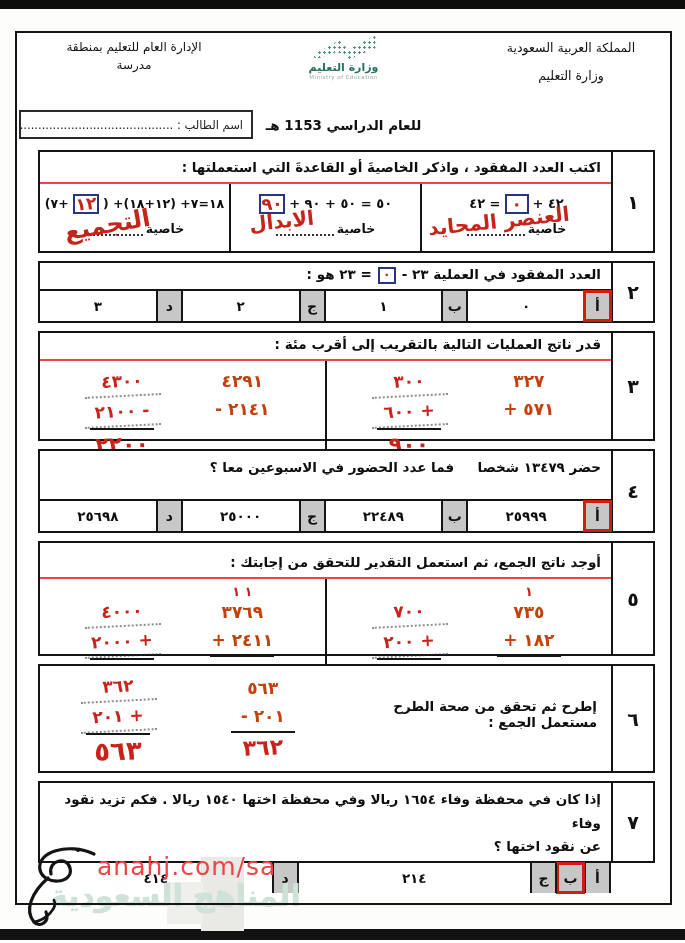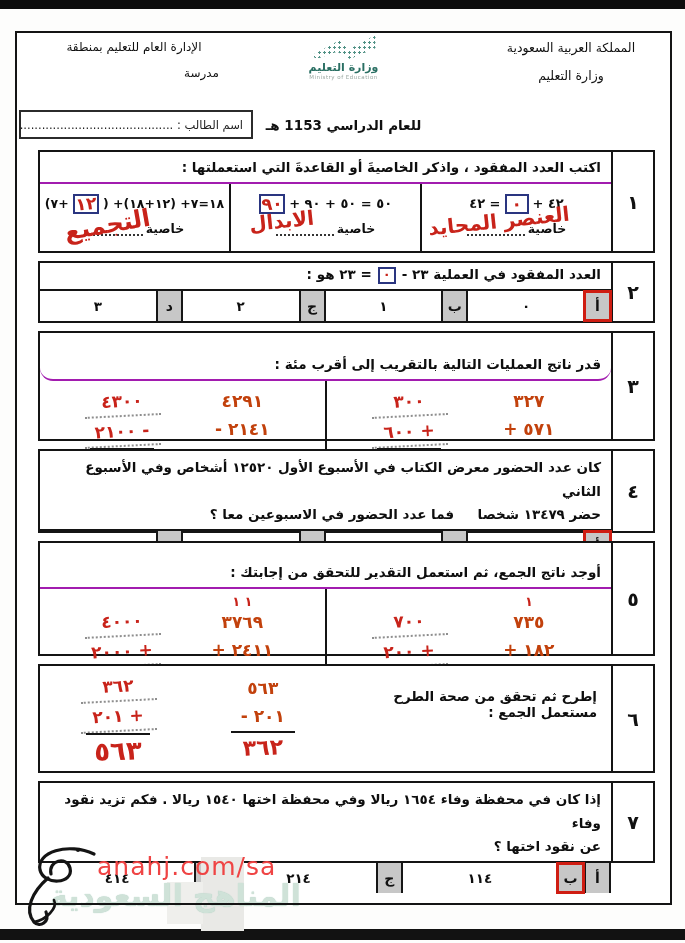--- a/index.html
+++ b/index.html
@@ -11,21 +11,21 @@
   .botbar  { position:absolute; left:0; top:929px; width:685px; height:11px; background:#121212; }
   .bottomline { position:absolute; left:15px; top:903px; width:657px; height:2px; background:#141414; z-index:6; }
 
   .frame { position:absolute; left:15px; top:31px; width:657px; height:872px;
            border:2px solid #141414; border-bottom:none; background:#fff; }
 
   
   .h-right { position:absolute; top:7px; right:14px; width:170px; text-align:center; font-size:12.5px; color:#111; }
   .h-right .l2 { margin-top:13px; }
   .h-left  { position:absolute; top:7px; left:32px; width:170px; text-align:center; font-size:12px; color:#111; }
-  .h-left .l2 { margin-top:12px;text-align:right; }
+  .h-left .l2 { margin-top:4px; }
   .logo { position:absolute; top:2px; left:50%; transform:translateX(-50%); width:110px; text-align:center; }
   .logo-dots { width:64px; height:24px; margin:0 auto;
         background-image: radial-gradient(#3d8577 1.1px, transparent 1.3px);
         background-size:5px 5px;
         clip-path: polygon(0 85%, 45% 20%, 58% 60%, 100% 0, 100% 55%, 60% 100%, 40% 70%, 8% 100%);
         opacity:.9; }
   .logo-title { font-size:11px; font-weight:bold; color:#2a6f63; margin-top:2px; }
   .logo-sub { font-size:5.5px; color:#9aa8a2; letter-spacing:.5px; }
   .exam-title { position:absolute; top:57px; left:0; width:100%; text-align:center;
                 font-size:15px; font-weight:bold; color:#101010; }
@@ -36,21 +36,21 @@
               padding:6px 8px 0 6px; background:#fff; white-space:nowrap; overflow:hidden; }
 
   
   .q { position:absolute; left:21px; width:617px; border:2px solid #141414;
        display:flex; background:#fff; }
   .qnum { width:42px; border-left:2px solid #141414; display:flex; align-items:center;
           justify-content:center; font-size:19px; font-weight:bold; color:#111; flex:none; }
   .qbody { flex:1; display:flex; flex-direction:column; min-width:0; }
   .qprompt { font-weight:bold; font-size:13.5px; color:#0e0e0e; text-align:right;
              padding:5px 10px 2px; line-height:1.75; }
-  .rule { border-bottom:2px solid #a21caf; }
+  .rule { border-bottom:2px solid #ef4444; }
 
   
   .opts { display:flex; border-top:2px solid #141414; height:32px; flex:none; }
   .optL { width:27px; flex:none; background:#c7c7c7; border-left:2px solid #161616;
           border-right:2px solid #161616; display:flex; align-items:center; justify-content:center;
           font-weight:bold; font-size:14px; color:#111; }
   .optL.sel { outline:3px solid #cf1d12; outline-offset:-2px; }
   .optV { flex:1; display:flex; align-items:center; justify-content:center;
           font-weight:bold; font-size:13.5px; letter-spacing:2px; direction:ltr; color:#0e0e0e; }
 
@@ -83,21 +83,21 @@
                   letter-spacing:8px; line-height:13px; }
   .stack.est .ln { color:#c8231a; font-size:17px; letter-spacing:1px;
                    transform:rotate(-3deg); border-bottom:2px dotted rgba(50,50,50,.55); }
   .sumbar { border-top:2px solid #151515; margin:1px 6px 2px; }
   .res { color:#c8231a; font-size:22px; font-weight:bold; transform:rotate(-2deg);
          line-height:1.15; white-space:nowrap; direction:ltr; }
   .res.big { font-size:26px; }
 
   .q6row { flex:1; display:flex; align-items:flex-start; padding:4px 14px 0 40px;
            justify-content:space-between; }
-  .q6prompt { width:44%; margin-top:18px; font-weight:bold; font-size:13.5px;
+  .q6prompt { width:44%; margin-top:28px; font-weight:bold; font-size:13.5px;
               text-align:right; color:#0e0e0e; }
 
   
   .blockA { position:absolute; left:201px; top:857px; width:43px; height:74px; background:#e9e9e6; z-index:2; }
   .blockB { position:absolute; left:167px; top:882px; width:36px; height:42px; background:#efefec; z-index:2; }
   .wm-url { position:absolute; left:97px; top:852px; font-size:25px; color:#ef4444;
             letter-spacing:1px; z-index:4; direction:ltr; }
   .wm-ar  { position:absolute; left:50px; top:878px; font-size:30px; font-weight:bold;
             color:#cfe2d8; text-shadow:0 0 1px #a5c9bb; z-index:4; white-space:nowrap; }
   .signature { position:absolute; left:20px; top:842px; z-index:7; }
@@ -198,21 +198,21 @@
           <div class="optV">٢</div>
           <div class="optL">د</div>
           <div class="optV">٣</div>
         </div>
       </div>
     </div>
 
     <div class="q" style="top:298px; height:110px;">
       <div class="qnum">٣</div>
       <div class="qbody">
-        <div class="qprompt rule" style="padding-top:20px;border-radius:13px;">قدر ناتج العمليات التالية بالتقريب إلى أقرب مئة :</div>
+        <div class="qprompt rule" style="padding-top:0;">قدر ناتج العمليات التالية بالتقريب إلى أقرب مئة :</div>
         <div class="q1-cells">
           <div class="cell duo">
             <div class="stack">
               <div class="ln">٣٢٧</div>
               <div class="ln">+ ٥٧١</div>
             </div>
             <div class="stack est">
               <div class="ln">٣٠٠</div>
               <div class="ln">٦٠٠ +</div>
               <div class="sumbar"></div>
@@ -232,40 +232,39 @@
             </div>
           </div>
         </div>
       </div>
     </div>
 
     <div class="q" style="top:416px; height:84px;">
       <div class="qnum">٤</div>
       <div class="qbody">
         <div class="qprompt" style="flex:1;">
-          <div>كان عدد الحضور معرض الكتاب في الأسبوع الأول ١٢٥٢٠ أشخاص وفي الأسبوع الثاني</div>
           <div>حضر ١٣٤٧٩ شخصا&nbsp;&nbsp;&nbsp;&nbsp; فما عدد الحضور في الاسبوعين معا ؟</div>
         </div>
         <div class="opts">
           <div class="optL sel">أ</div>
           <div class="optV">٢٥٩٩٩</div>
           <div class="optL">ب</div>
           <div class="optV">٢٢٤٨٩</div>
           <div class="optL">ج</div>
           <div class="optV">٢٥٠٠٠</div>
           <div class="optL">د</div>
           <div class="optV">٢٥٦٩٨</div>
         </div>
       </div>
     </div>
 
     <div class="q" style="top:508px; height:115px;">
       <div class="qnum">٥</div>
       <div class="qbody">
-        <div class="qprompt rule" style="padding-top:18px;">أوجد ناتج الجمع، ثم استعمل التقدير للتحقق من إجابتك  :</div>
+        <div class="qprompt rule" style="padding-top:8px;">أوجد ناتج الجمع، ثم استعمل التقدير للتحقق من إجابتك  :</div>
         <div class="q1-cells">
           <div class="cell duo">
             <div class="stack">
               <div class="carry">١</div>
               <div class="ln">٧٣٥</div>
               <div class="ln">+ ١٨٢</div>
               <div class="sumbar"></div>
               <div class="res">٩١٧</div>
             </div>
             <div class="stack est" style="margin-top:12px;">
@@ -318,21 +317,20 @@
     <div class="q" style="top:748px; height:82px;">
       <div class="qnum">٧</div>
       <div class="qbody">
         <div class="qprompt" style="flex:1;">
           <div>إذا كان في محفظة وفاء ١٦٥٤ ريالا وفي محفظة اختها ١٥٤٠ ريالا . فكم تزيد نقود وفاء</div>
           <div>عن نقود اختها ؟</div>
         </div>
         <div class="opts">
           <div class="optL">أ</div>
           <div class="optL sel">ب</div>
-          <div class="optV">١١٤</div>
           <div class="optL">ج</div>
           <div class="optV">٢١٤</div>
           <div class="optL">د</div>
           <div class="optV">٤١٤</div>
         </div>
       </div>
     </div>
   </div>
 
   <div class="blockA"></div>

